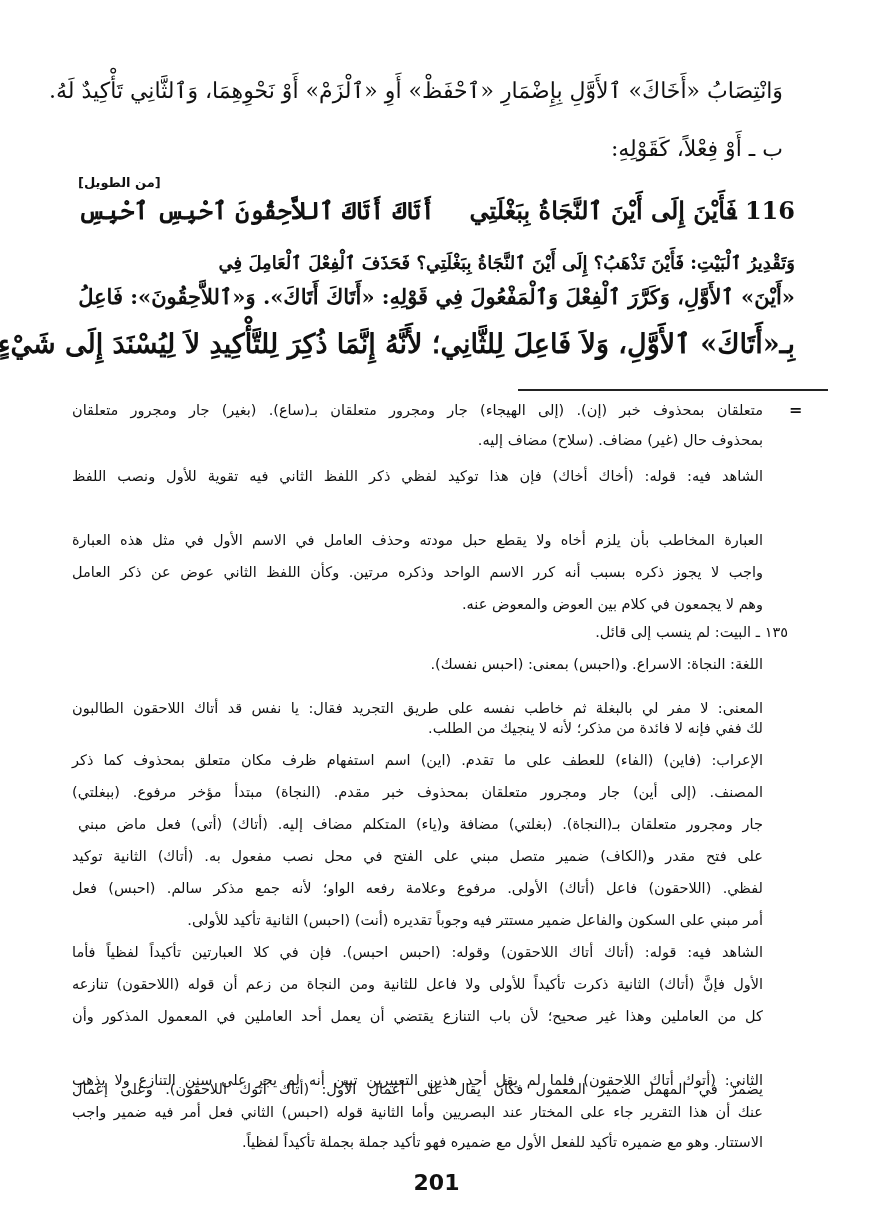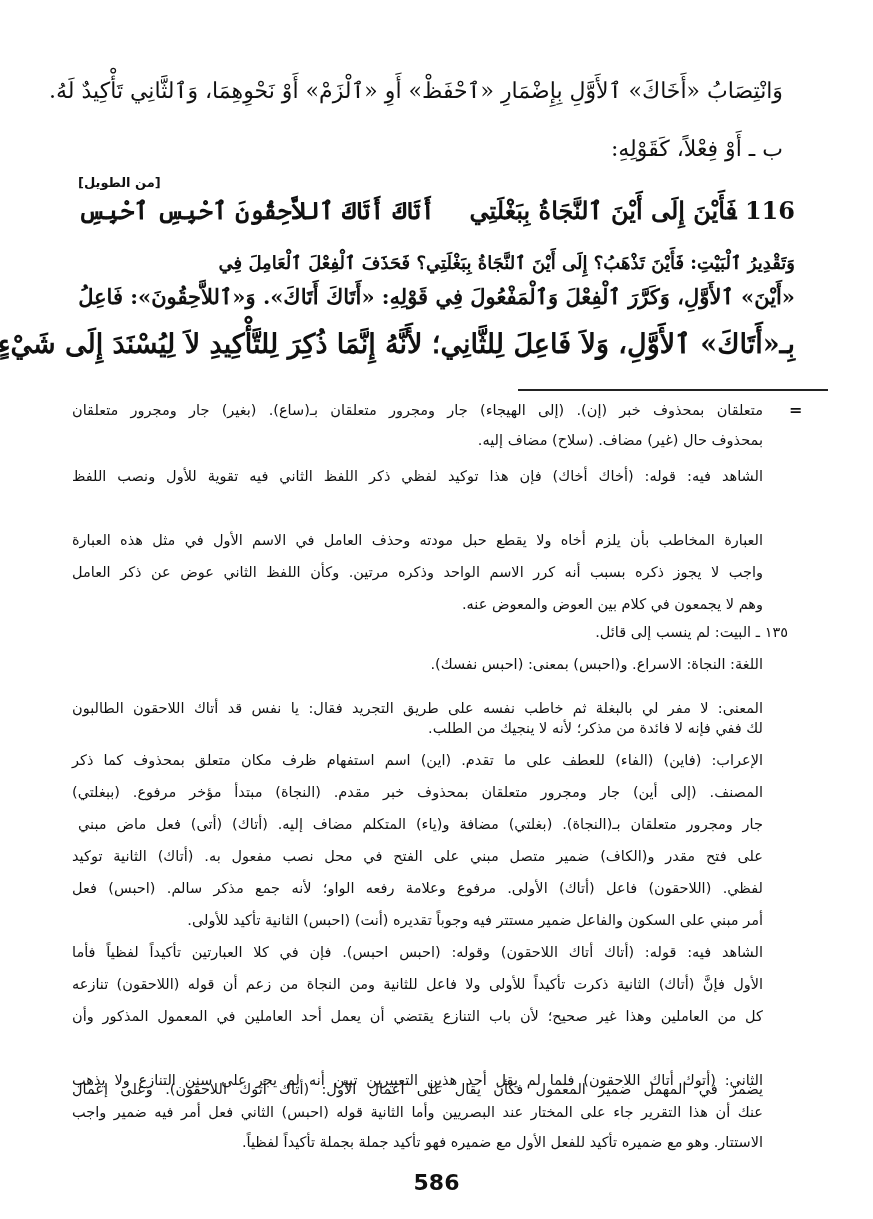--- a/index.html
+++ b/index.html
@@ -87,14 +87,14 @@
   <div class="fn-line last" style="right:110px; left:72px; top:912px;">أمر مبني على السكون والفاعل ضمير مستتر فيه وجوباً تقديره (أنت) (احبس) الثانية تأكيد للأولى.</div>
 
   <div class="fn-line" style="right:110px; left:72px; top:944px;">الشاهد فيه: قوله: (أتاك أتاك اللاحقون) وقوله: (احبس احبس). فإن في كلا العبارتين تأكيداً لفظياً فأما</div>
   <div class="fn-line" style="right:110px; left:72px; top:976px;">الأول فإنَّ (أتاك) الثانية ذكرت تأكيداً للأولى ولا فاعل للثانية ومن النجاة من زعم أن قوله (اللاحقون) تنازعه</div>
   <div class="fn-line" style="right:110px; left:72px; top:1008px;">كل من العاملين وهذا غير صحيح؛ لأن باب التنازع يقتضي أن يعمل أحد العاملين في المعمول المذكور وأن</div>
   <div class="fn-line" style="right:110px; left:72px; top:1040px;margin-top:41px;">يضمر في المهمل ضمير المعمول فكأن يقال على اعمال الأول: (أتاك أتوك اللاحقون). وعلى إعمال</div>
   <div class="fn-line" style="right:110px; left:72px; top:1072px;">الثاني: (أتوك أتاك اللاحقون) فلما لم يقل أحد هذين التعبيرين تبين أنه لم يجر على سنن التنازع ولا يذهب</div>
   <div class="fn-line" style="right:110px; left:72px; top:1104px;">عنك أن هذا التقرير جاء على المختار عند البصريين وأما الثانية قوله (احبس) الثاني فعل أمر فيه ضمير واجب</div>
   <div class="fn-line last" style="right:110px; left:72px; top:1134px;">الاستتار. وهو مع ضميره تأكيد للفعل الأول مع ضميره فهو تأكيد جملة بجملة تأكيداً لفظياً.</div>
 
-  <div class="page-number">586</div>
+  <div class="page-number">201</div>
 </div>
 
 </body></html>

